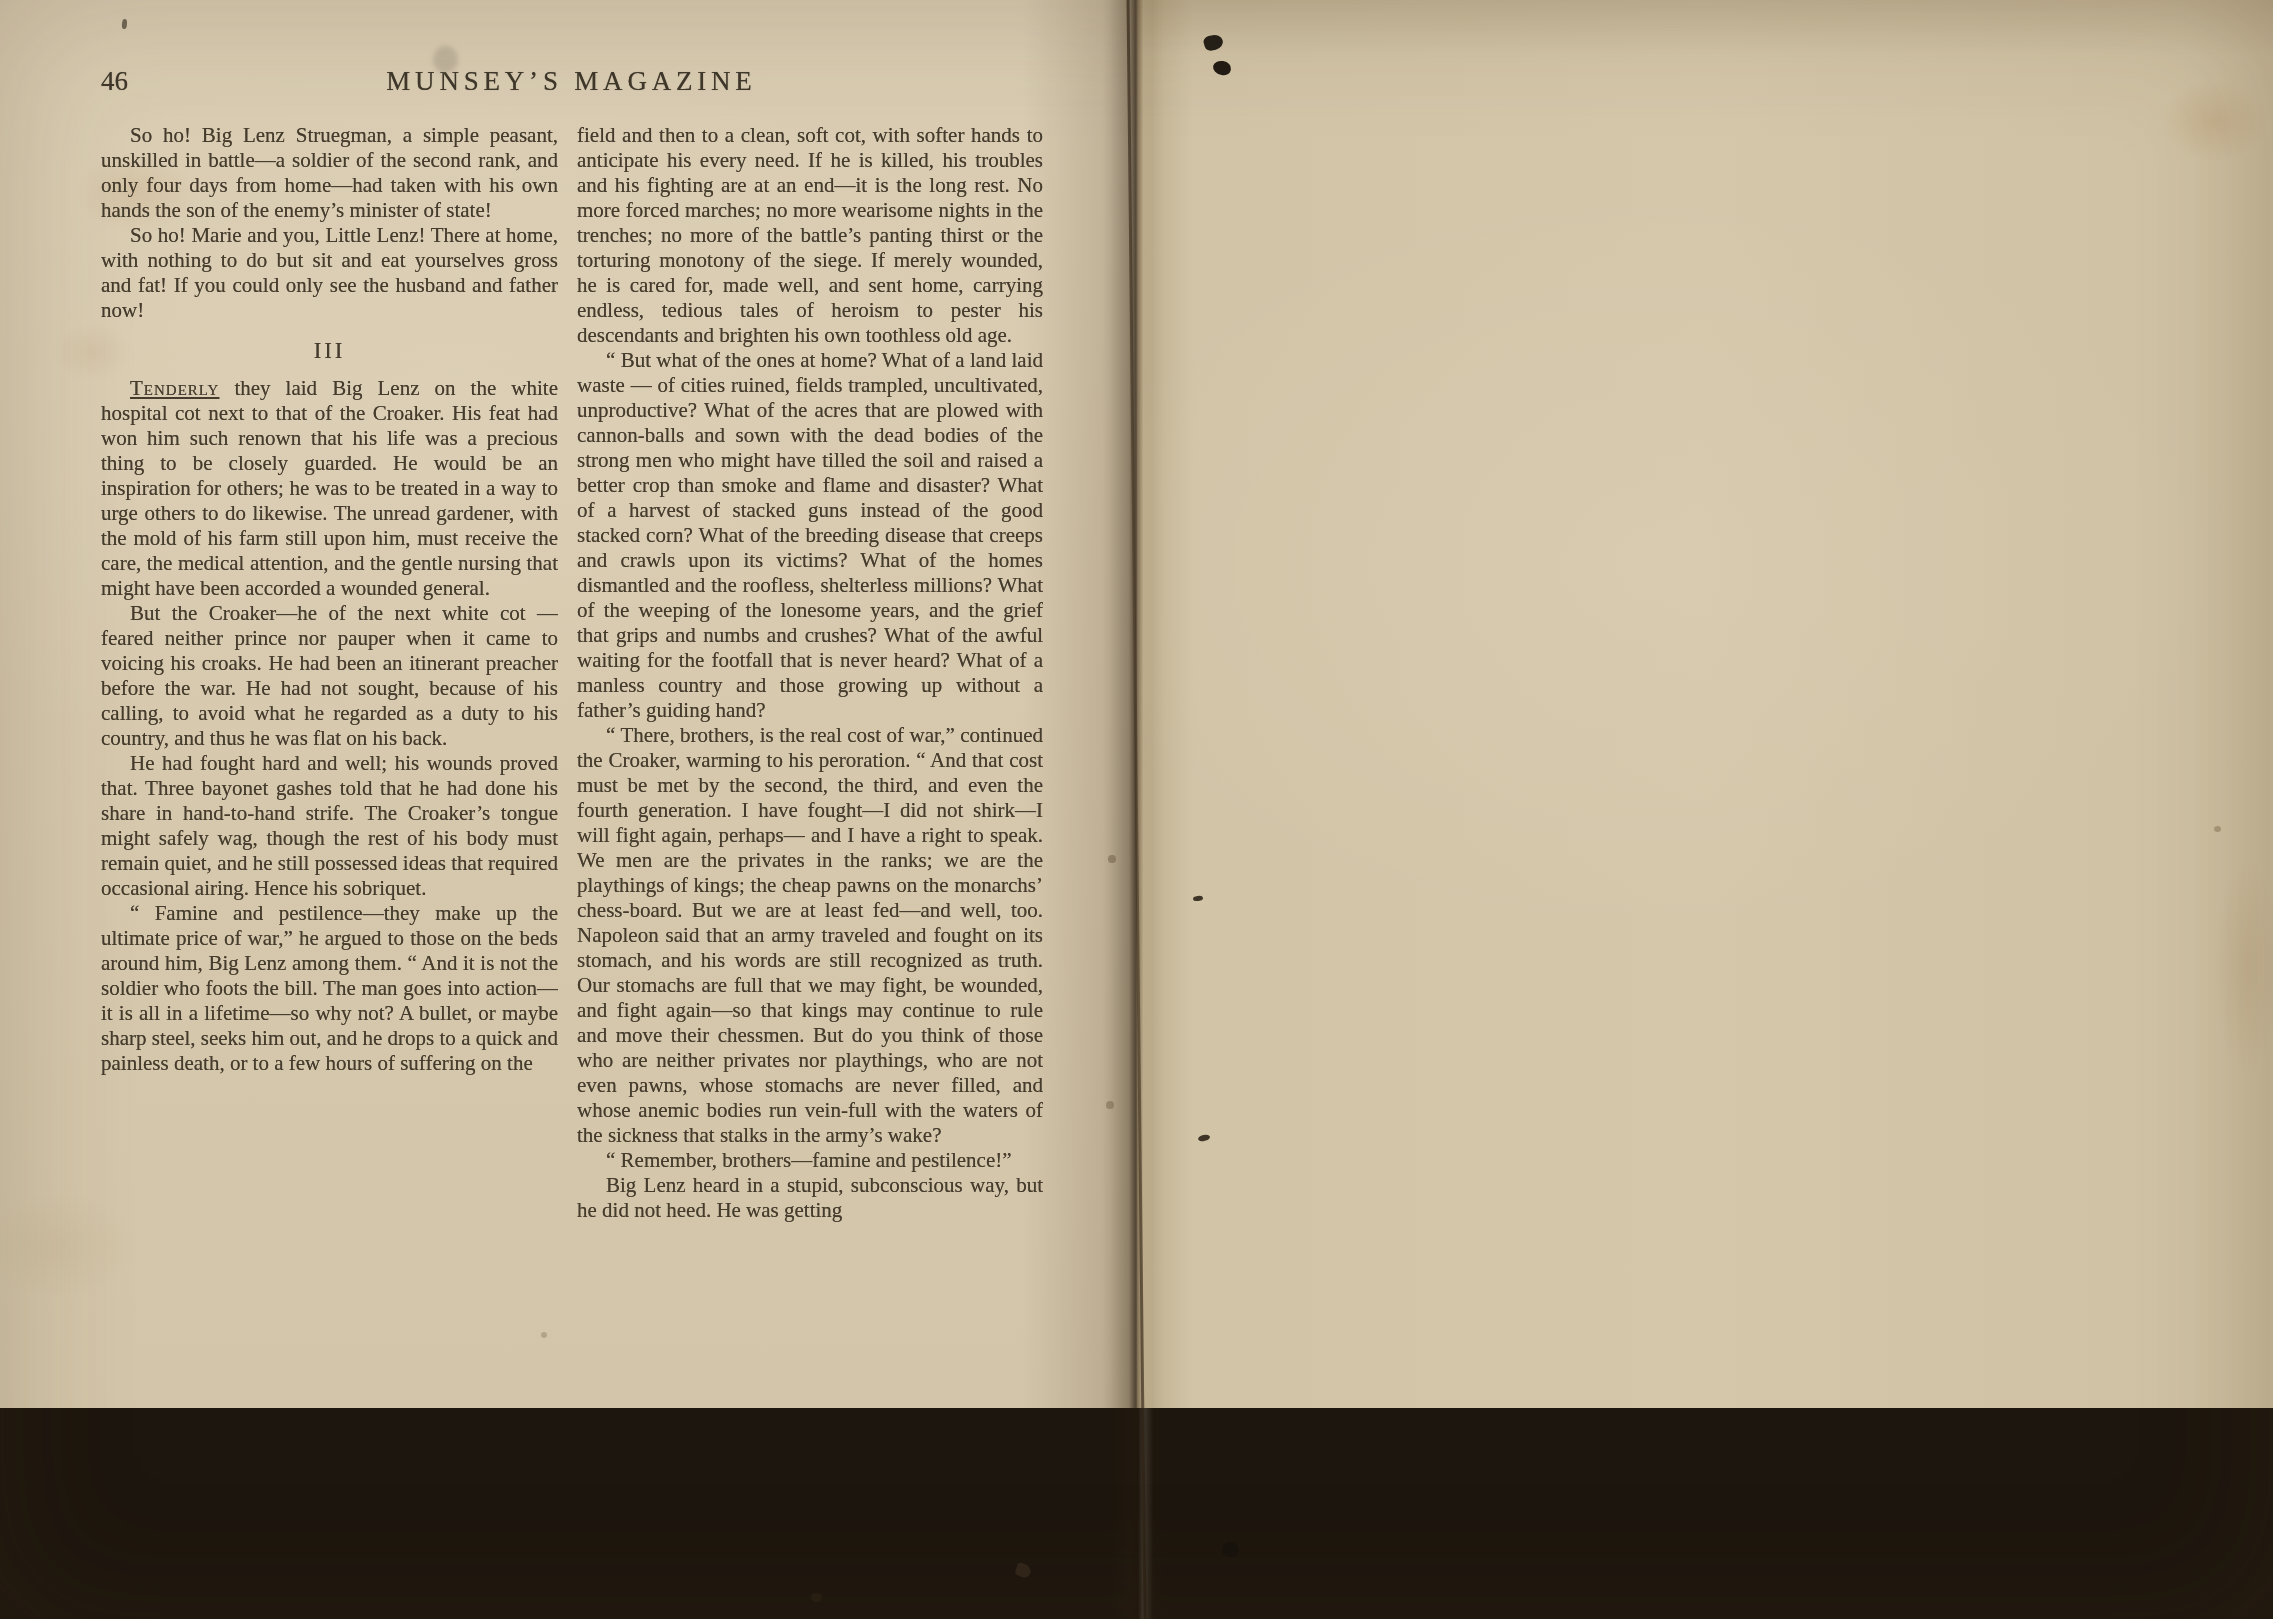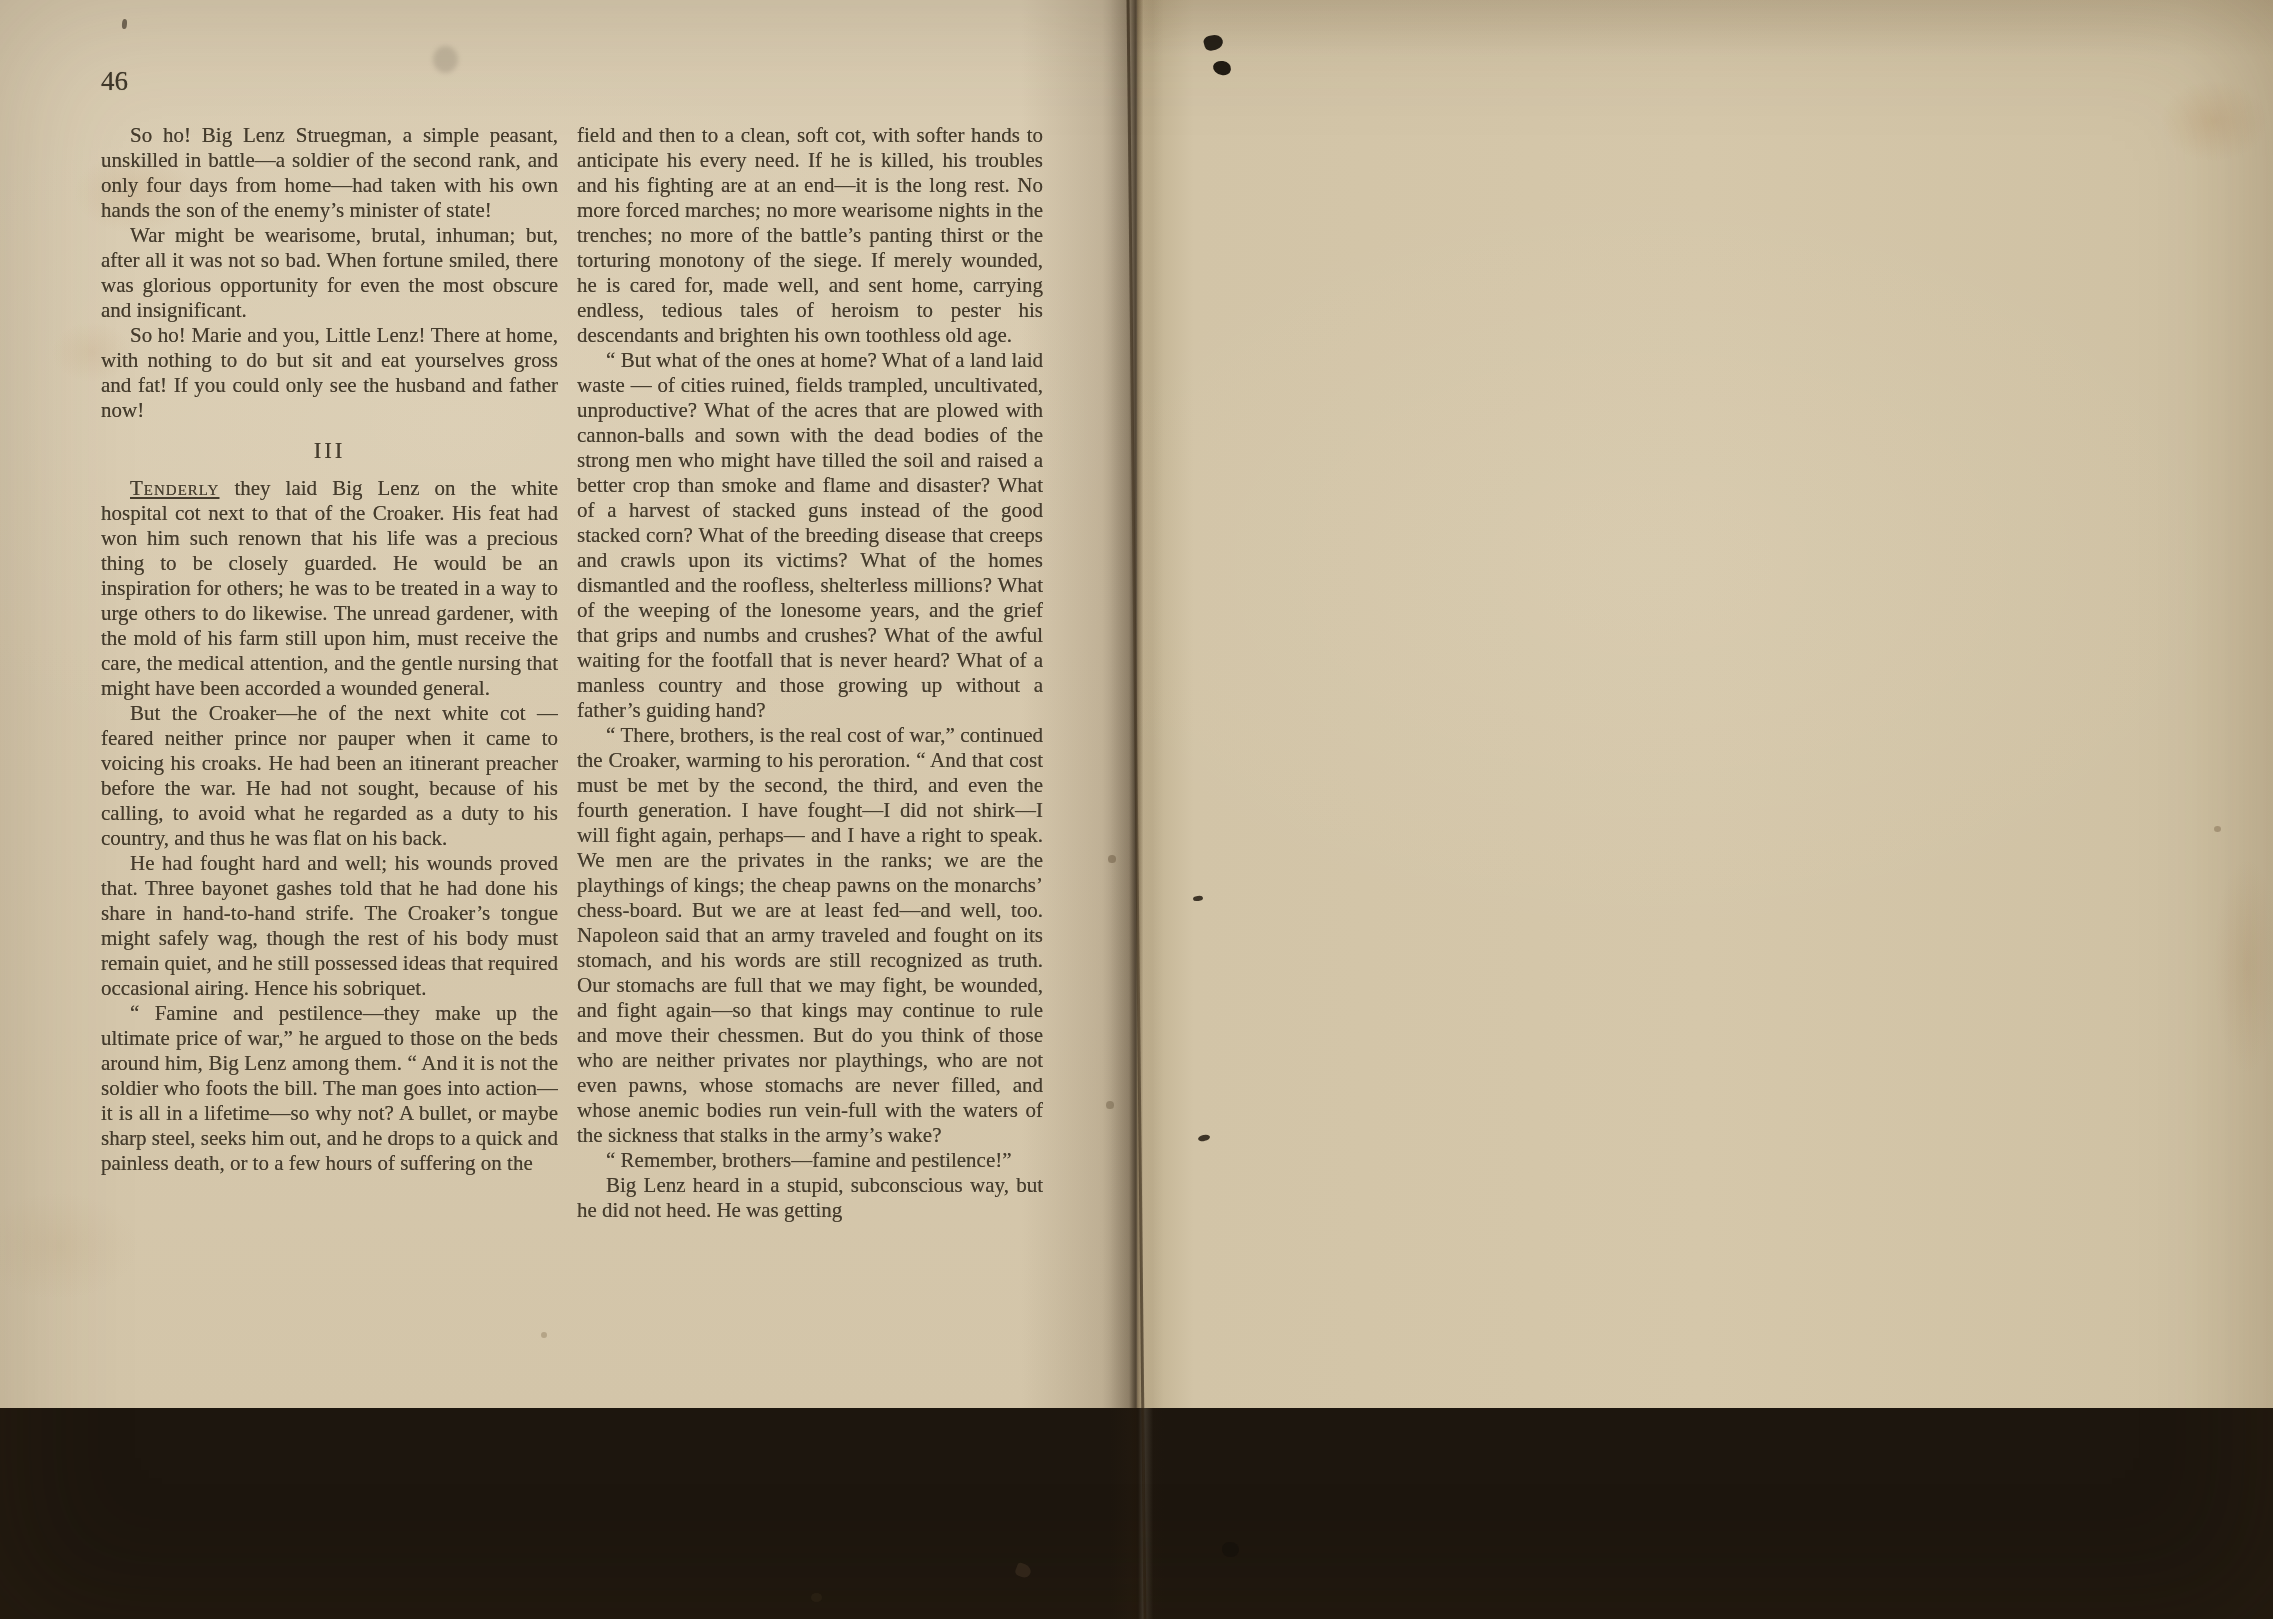--- a/index.html
+++ b/index.html
@@ -99,23 +99,23 @@
   
   .speck { position:absolute; pointer-events:none; }
 </style>
 </head>
 <body>
 
 <div class="spread">
 
   <div class="page page-left">
     <span class="pagenum pn-left">46</span>
+    <div class="running-title rt-left">MUNSEY’S MAGAZINE</div>
     <div class="col" id="col1">
         <p>So ho!  Big Lenz Struegman, a simple peasant, unskilled in battle—a soldier of the second rank, and only four days from home—had taken with his own hands the son of the enemy’s minister of state!</p>
-        <p>War might be wearisome, brutal, inhuman; but, after all it was not so bad. When fortune smiled, there was glorious opportunity for even the most obscure and insignificant.</p>
         <p>So ho! Marie and you, Little Lenz! There at home, with nothing to do but sit and eat yourselves gross and fat!  If you could only see the husband and father now!</p>
         <div class="section-heading">III</div>
         <p><span class="lead-sc">Tenderly</span> they laid Big Lenz on the white hospital cot next to that of the Croaker.  His feat had won him such renown that his life was a precious thing to be closely guarded.  He would be an inspiration for others; he was to be treated in a way to urge others to do likewise. The unread gardener, with the mold of his farm still upon him, must receive the care, the medical attention, and the gentle nursing that might have been accorded a wounded general.</p>
         <p>But the Croaker—he of the next white cot — feared neither prince nor pauper when it came to voicing his croaks.  He had been an itinerant preacher before the war.  He had not sought, because of his calling, to avoid what he regarded as a duty to his country, and thus he was flat on his back.</p>
         <p>He had fought hard and well; his wounds proved that.  Three bayonet gashes told that he had done his share in hand-to-hand strife.  The Croaker’s tongue might safely wag, though the rest of his body must remain quiet, and he still possessed ideas that required occasional airing. Hence his sobriquet.</p>
         <p>“ Famine and pestilence—they make up the ultimate price of war,” he argued to those on the beds around him, Big Lenz among them.  “ And it is not the soldier who foots the bill.  The man goes into action—it is all in a lifetime—so why not? A bullet, or maybe sharp steel, seeks him out, and he drops to a quick and painless death, or to a few hours of suffering on the</p>
       </div>
     <div class="col" id="col2">
         <p class="noindent">field and then to a clean, soft cot, with softer hands to anticipate his every need. If he is killed, his troubles and his fighting are at an end—it is the long rest.  No more forced marches; no more wearisome nights in the trenches; no more of the battle’s panting thirst or the torturing monotony of the siege.  If merely wounded, he is cared for, made well, and sent home, carrying endless, tedious tales of heroism to pester his descendants and brighten his own toothless old age.</p>
         <p>“ But what of the ones at home? What of a land laid waste — of cities ruined, fields trampled, uncultivated, unproductive?  What of the acres that are plowed with cannon-balls and sown with the dead bodies of the strong men who might have tilled the soil and raised a better crop than smoke and flame and disaster?  What of a harvest of stacked guns instead of the good stacked corn?  What of the breeding disease that creeps and crawls upon its victims?  What of the homes dismantled and the roofless, shelterless millions?  What of the weeping of the lonesome years, and the grief that grips and numbs and crushes?  What of the awful waiting for the footfall that is never heard?  What of a manless country and those growing up without a father’s guiding hand?</p>

